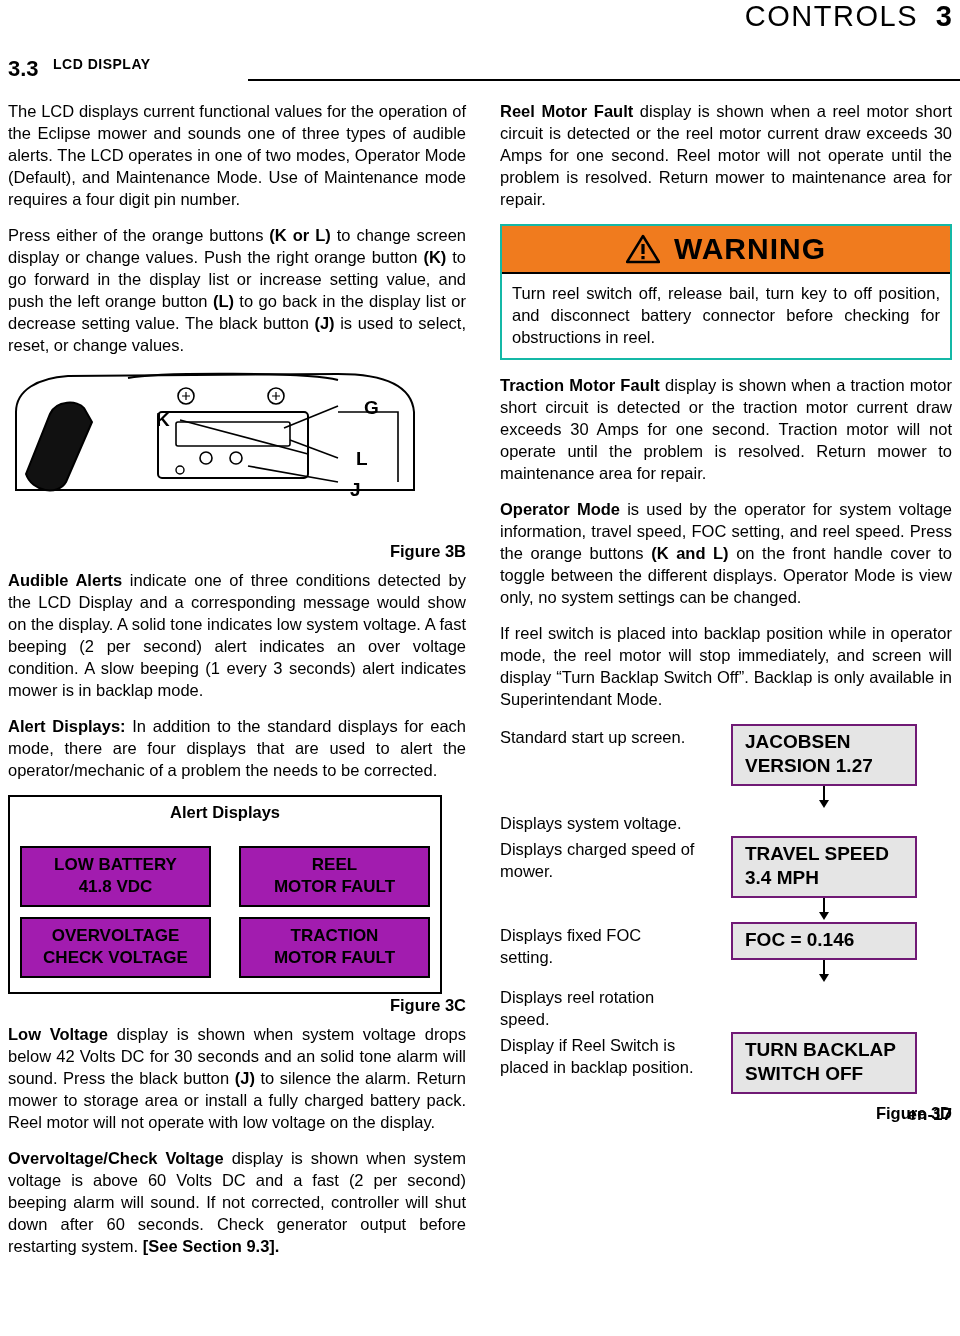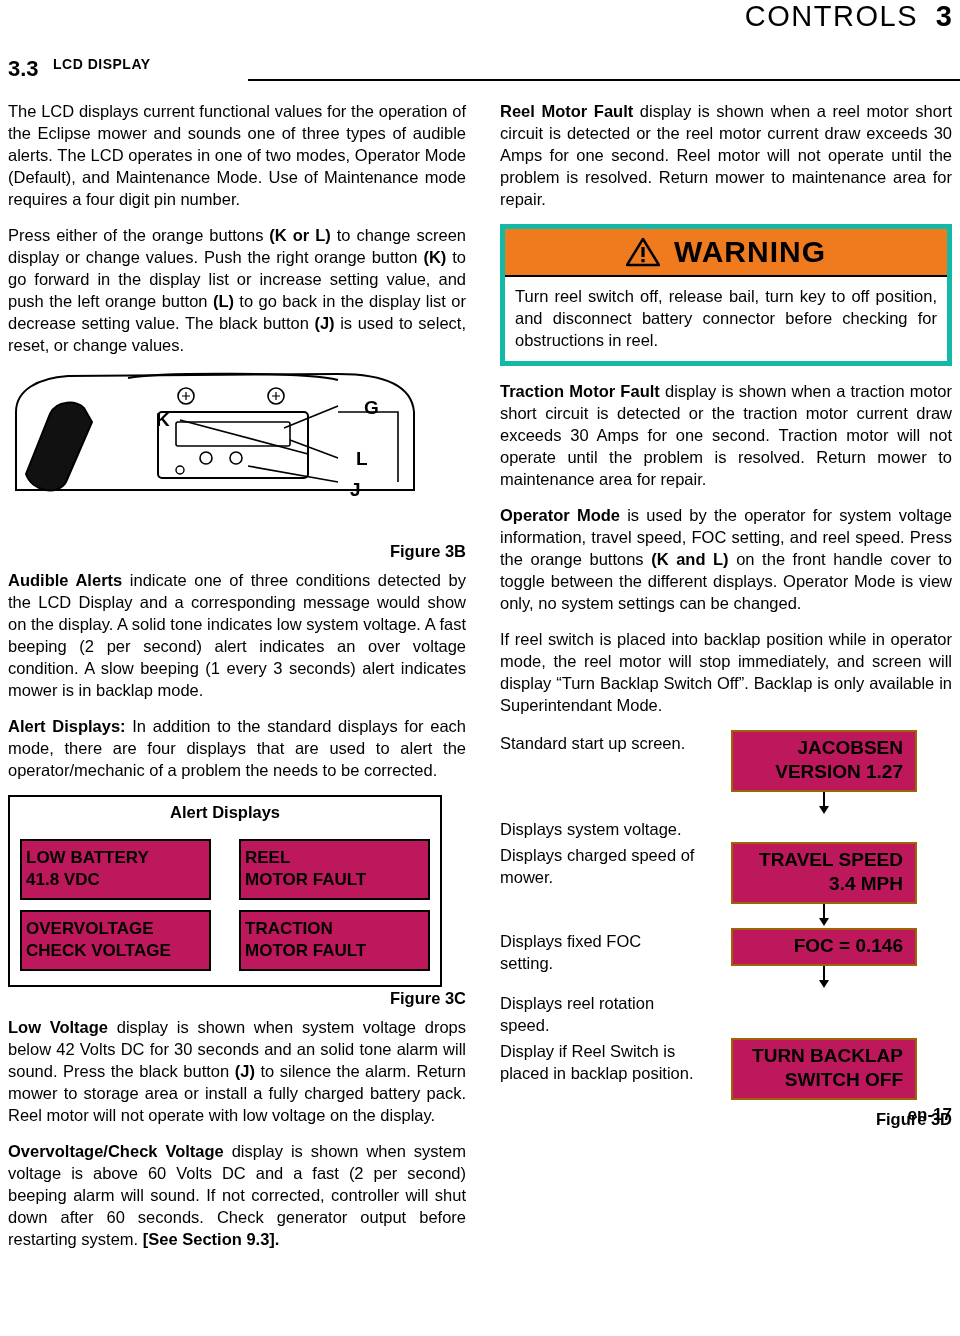--- a/index.html
+++ b/index.html
@@ -105,21 +105,21 @@
   }
   .fig3b svg { display: block; }
   .fig-caption {
     font-size: 16.5px;
     font-weight: bold;
     text-align: right;
     margin: 2px 0 8px 0;
   }
   
   .warning-box {
-    border: 5px solid #14b8a6;
+    border: 2px solid #14b8a6;
     margin: 4px 0 14px 0;
   }
   .warning-head {
     background: #F07B1E;
     border-bottom: 2px solid #000;
     height: 46px;
     display: flex;
     align-items: center;
     justify-content: center;
     gap: 14px;
@@ -145,35 +145,36 @@
     border: 2px solid #000;
     margin-top: 6px;
     padding: 6px 10px 14px 10px;
     width: 434px;
     box-sizing: border-box;
   }
   .alert-title {
     text-align: center;
     font-size: 16.5px;
     font-weight: bold;
-    margin-bottom: 17px;
+    margin-bottom: 24px;
   }
   .alert-grid {
     display: grid;
     grid-template-columns: 1fr 1fr;
     column-gap: 28px;
     row-gap: 10px;
   }
   .lcd {
     border: 2px solid #000;
+    text-align: center;
     font-weight: bold;
     font-size: 17px;
     line-height: 22px;
     padding: 6px 4px 7px 4px;
-    background: #be185d;
+    background: #a21caf;
   }
   
   .fig3d {
     position: relative;
     margin-top: 12px;
     width: 452px;
   }
   .fig3d-row {
     display: flex;
     align-items: flex-start;
@@ -185,29 +186,29 @@
     line-height: 22px;
     padding-top: 2px;
   }
   .fig3d-lcdcol {
     width: 256px;
     display: flex;
     flex-direction: column;
     align-items: center;
   }
   .lcd2 {
-    border: 2px solid #a16207;
-    text-align: right;
+    border: 2px solid #701a75;
+    text-align: left;
     font-weight: bold;
     font-size: 19px;
     line-height: 24px;
     padding: 4px 12px 6px 12px;
     min-width: 186px;
     box-sizing: border-box;
-    background: #be185d;
+    background: #e5e5e5;
   }
   .arrow {
     width: 14px;
     height: 22px;
     position: relative;
   }
   .arrow .shaft {
     position: absolute;
     left: 6px;
     top: 0;

